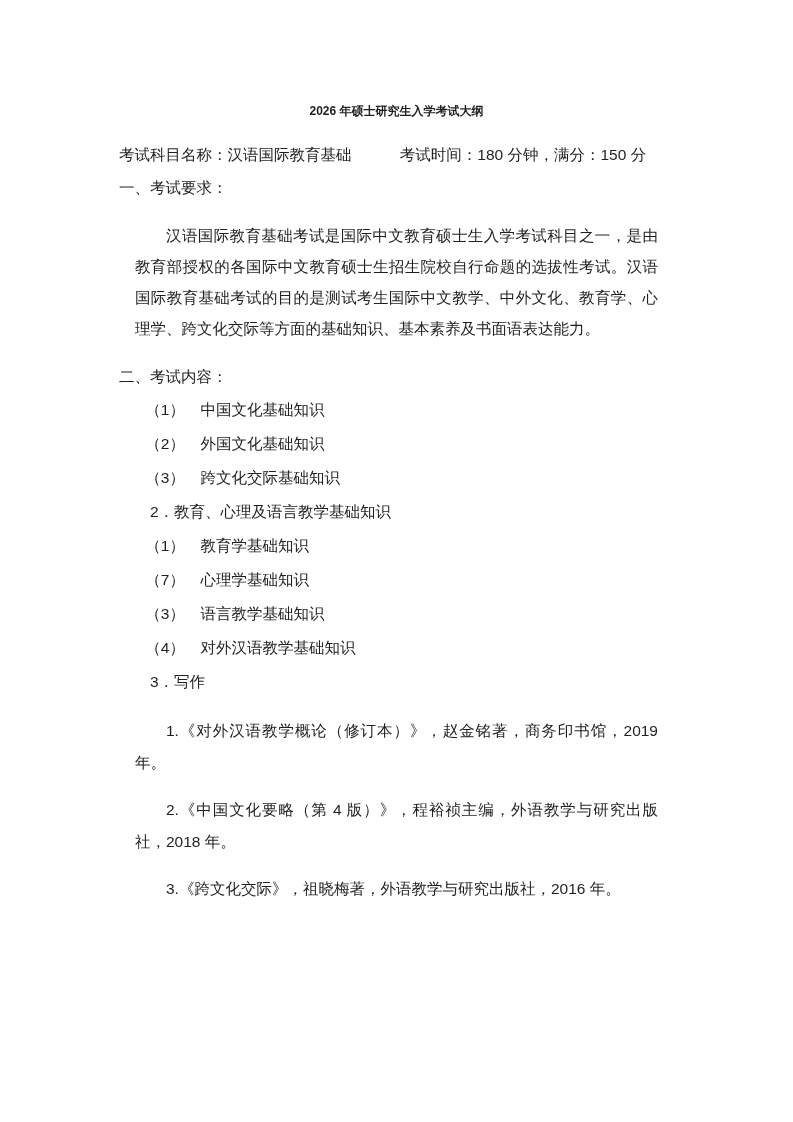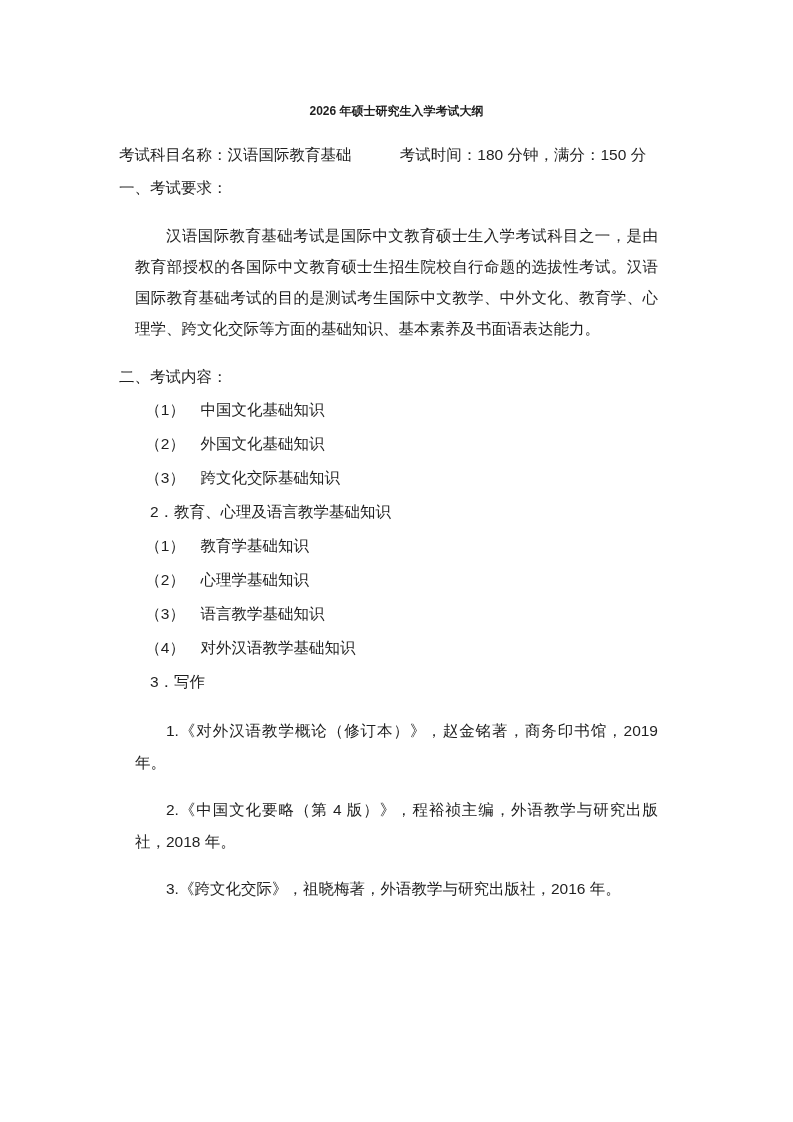--- a/index.html
+++ b/index.html
@@ -84,21 +84,21 @@
 
   <p class="para">汉语国际教育基础考试是国际中文教育硕士生入学考试科目之一，是由教育部授权的各国际中文教育硕士生招生院校自行命题的选拔性考试。汉语国际教育基础考试的目的是测试考生国际中文教学、中外文化、教育学、心理学、跨文化交际等方面的基础知识、基本素养及书面语表达能力。</p>
 
   <div class="heading s2">二、考试内容：</div>
 
   <div class="item l2">（1）　中国文化基础知识</div>
   <div class="item l2">（2）　外国文化基础知识</div>
   <div class="item l2">（3）　跨文化交际基础知识</div>
   <div class="item l1">2．教育、心理及语言教学基础知识</div>
   <div class="item l2">（1）　教育学基础知识</div>
-  <div class="item l2">（2）　心理学基础知识</div>
+  <div class="item l2">（7）　心理学基础知识</div>
   <div class="item l2">（3）　语言教学基础知识</div>
   <div class="item l2">（4）　对外汉语教学基础知识</div>
   <div class="item l1">3．写作</div>
 
 
   <p class="ref">1.《对外汉语教学概论（修订本）》，赵金铭著，商务印书馆，2019 年。</p>
   <p class="ref">2.《中国文化要略（第 4 版）》，程裕祯主编，外语教学与研究出版社，2018 年。</p>
   <p class="ref">3.《跨文化交际》，祖晓梅著，外语教学与研究出版社，2016 年。</p>
 
 </div>

